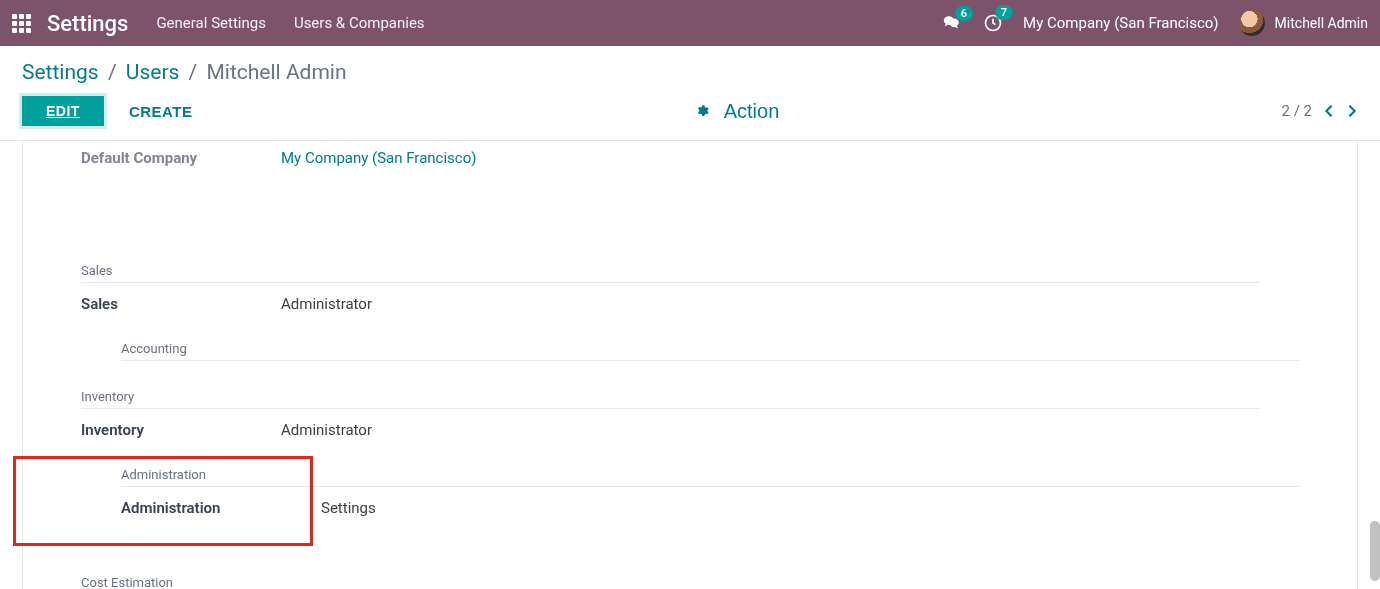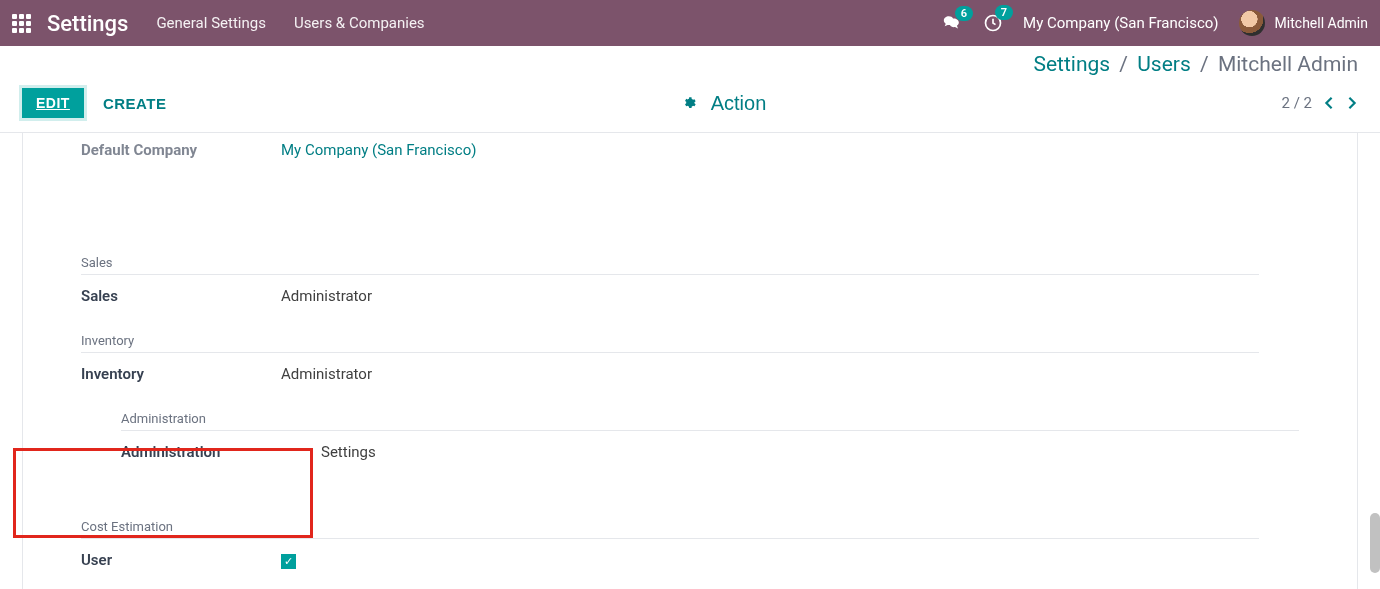--- a/index.html
+++ b/index.html
@@ -40,43 +40,43 @@
       line-height: 1.2;
     }
     .company-name { font-size: 15px; }
     .user-block { display: flex; align-items: center; gap: 10px; cursor: pointer; }
     .avatar {
       width: 26px; height: 26px; border-radius: 50%;
       background: radial-gradient(circle at 40% 35%, #f2c9a6 0 35%, #8a5a3a 36% 60%, #2f2f2f 61%);
     }
     
     
-    .crumbs-row { padding: 6px 22px 0 22px; text-align: right; }
+    .crumbs-row { padding: 14px 22px 0 22px; }
     .crumbs { font-size: 21px; }
     .crumb-link { color: #017E84; cursor: pointer; }
     .crumb-sep { color: #6B7280; margin: 0 4px; }
     .crumb-current { color: #6B7280; }
     
     
     .control-bar {
       display: flex;
       align-items: center;
       padding: 12px 22px 14px 22px;
       border-bottom: 1px solid #E5E7EB;
     }
     .btn-edit {
       background: #00A09D;
       color: #fff;
       font-weight: 600;
       font-size: 14px;
-      padding: 7px 14px;
+      padding: 7px 24px;
       border: none;
       cursor: pointer;
       outline: 3px solid rgba(0,160,157,0.18);
-      margin-right: 19px;
+      margin-right: 25px;
       letter-spacing: 0.5px;
       text-decoration: underline;
     }
     .btn-create {
       background: transparent;
       color: #017E84;
       font-weight: 700;
       font-size: 15px;
       border: none;
       cursor: pointer;
@@ -250,20 +250,21 @@
 
     <div class="row">
       <div class="col">
         <div class="section-title">Sales</div>
         <div class="field-row">
           <div class="field-label">Sales</div>
           <div class="field-value muted">Administrator</div>
         </div>
       </div>
       <div class="col">
+        <div class="section-title">Accounting</div>
       </div>
     </div>
 
     <div class="row">
       <div class="col">
         <div class="section-title">Inventory</div>
         <div class="field-row">
           <div class="field-label">Inventory</div>
           <div class="field-value muted">Administrator</div>
         </div>

